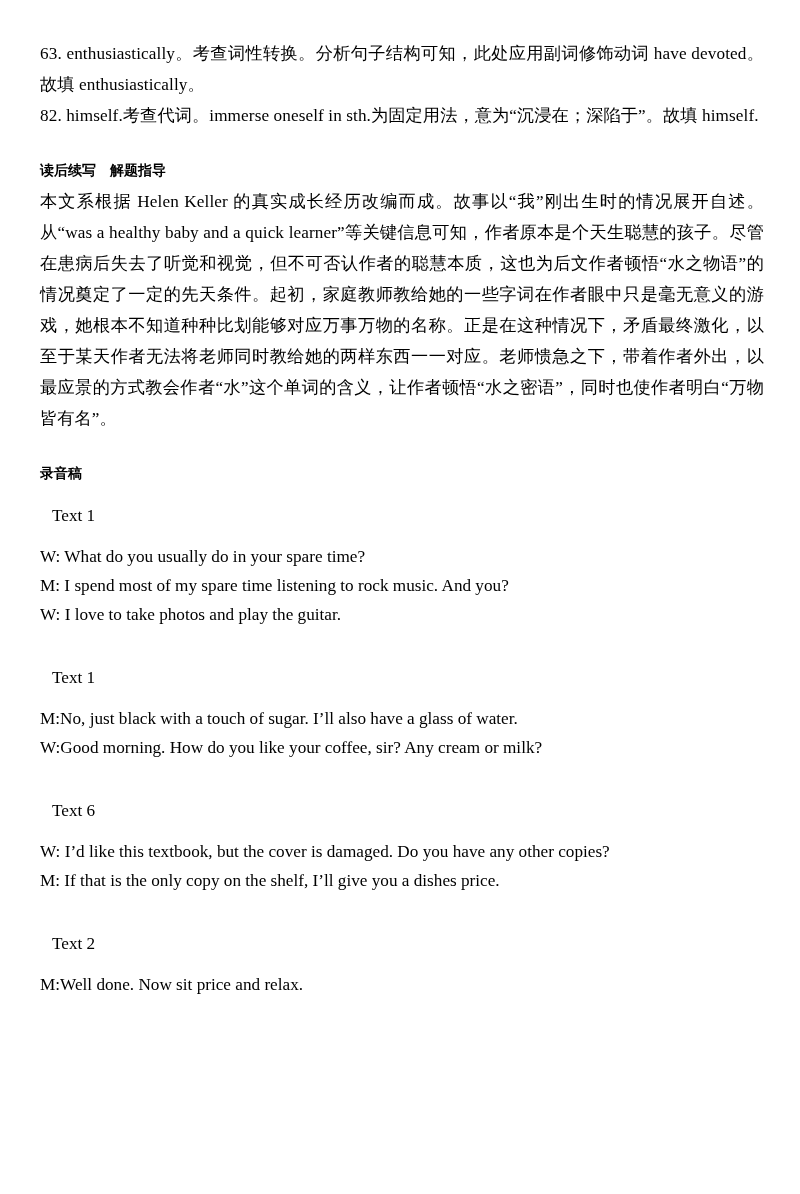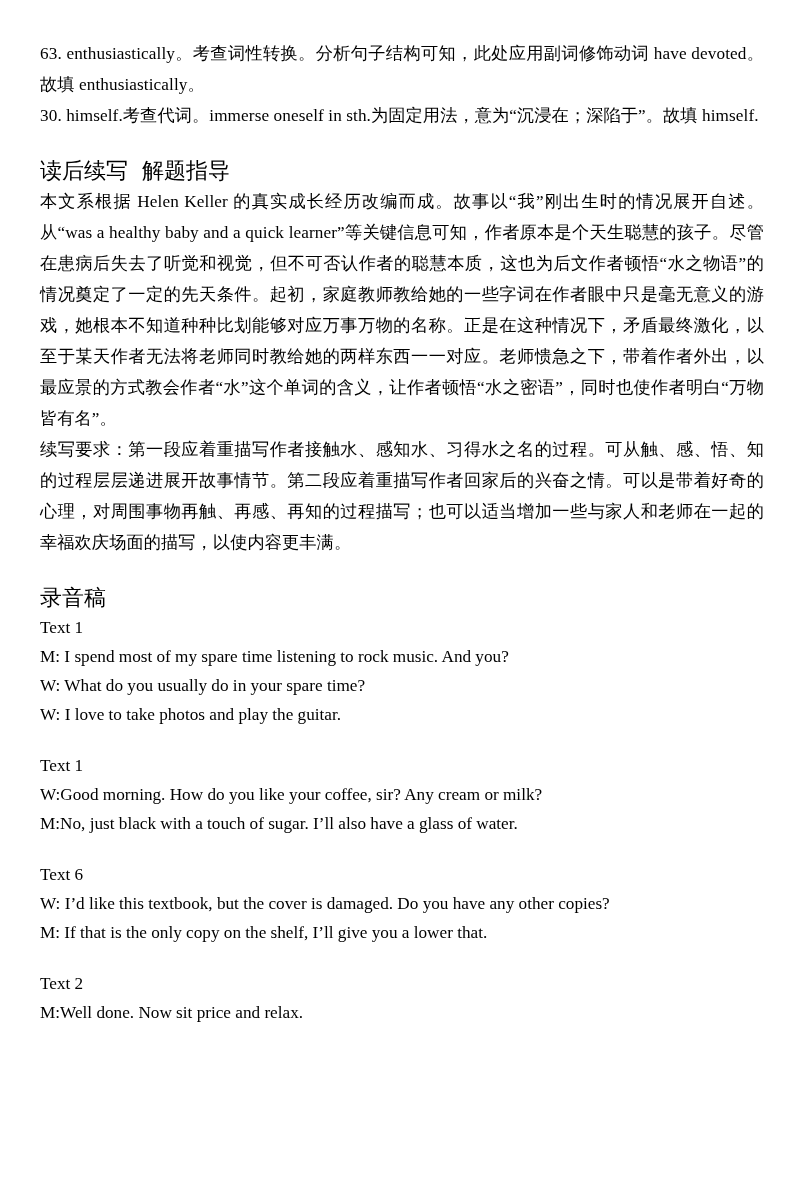--- a/index.html
+++ b/index.html
@@ -26,86 +26,85 @@
     line-height: 31px;
     text-align: justify;
     text-justify: inter-ideograph;
     margin: 0;
     letter-spacing: 0.1px;
   }
   .section-gap {
     height: 24px;
   }
   .heading {
-    font-size: 22px;
+    font-size: 14px;
     line-height: 31px;
-    font-weight: normal;
+    font-weight: bold;
     margin: 0;
   }
   .heading .sp {
     display: inline-block;
     width: 14px;
   }
   .dialogue {
     font-size: 17.2px;
     line-height: 29px;
     margin: 0;
     text-align: justify;
   }
   .text-label {
     font-size: 17.2px;
     line-height: 29px;
-    margin: 0;
+    margin: 12px;
   }
   .blank-line {
     height: 22px;
   }
   .block {
     margin: 0;
   }
 </style>
 </head>
 <body>
 
 <div class="page">
 
   <div class="block">
     <p class="para">63. enthusiastically。考查词性转换。分析句子结构可知，此处应用副词修饰动词 have devoted。故填 enthusiastically。</p>
-    <p class="para">30. himself.考查代词。immerse oneself in sth.为固定用法，意为“沉浸在；深陷于”。故填 himself.</p>
+    <p class="para">82. himself.考查代词。immerse oneself in sth.为固定用法，意为“沉浸在；深陷于”。故填 himself.</p>
   </div>
 
   <div class="section-gap"></div>
 
   <div class="block">
     <p class="heading"><span>读后续写</span><span class="sp"></span><span>解题指导</span></p>
     <p class="para">本文系根据 Helen Keller 的真实成长经历改编而成。故事以“我”刚出生时的情况展开自述。从“was a healthy baby and a quick learner”等关键信息可知，作者原本是个天生聪慧的孩子。尽管在患病后失去了听觉和视觉，但不可否认作者的聪慧本质，这也为后文作者顿悟“水之物语”的情况奠定了一定的先天条件。起初，家庭教师教给她的一些字词在作者眼中只是毫无意义的游戏，她根本不知道种种比划能够对应万事万物的名称。正是在这种情况下，矛盾最终激化，以至于某天作者无法将老师同时教给她的两样东西一一对应。老师愦急之下，带着作者外出，以最应景的方式教会作者“水”这个单词的含义，让作者顿悟“水之密语”，同时也使作者明白“万物皆有名”。</p>
-    <p class="para">续写要求：第一段应着重描写作者接触水、感知水、习得水之名的过程。可从触、感、悟、知的过程层层递进展开故事情节。第二段应着重描写作者回家后的兴奋之情。可以是带着好奇的心理，对周围事物再触、再感、再知的过程描写；也可以适当增加一些与家人和老师在一起的幸福欢庆场面的描写，以使内容更丰满。</p>
   </div>
 
   <div class="section-gap"></div>
 
   <div class="block">
     <p class="heading">录音稿</p>
 
     <p class="text-label">Text 1</p>
+    <p class="dialogue">W: What do you usually do in your spare time?</p>
     <p class="dialogue">M: I spend most of my spare time listening to rock music. And you?</p>
-    <p class="dialogue">W: What do you usually do in your spare time?</p>
     <p class="dialogue">W: I love to take photos and play the guitar.</p>
 
     <div class="blank-line"></div>
 
     <p class="text-label">Text 1</p>
+    <p class="dialogue">M:No, just black with a touch of sugar. I’ll also have a glass of water.</p>
     <p class="dialogue">W:Good morning. How do you like your coffee, sir? Any cream or milk?</p>
-    <p class="dialogue">M:No, just black with a touch of sugar. I’ll also have a glass of water.</p>
 
     <div class="blank-line"></div>
 
     <p class="text-label">Text 6</p>
     <p class="dialogue">W: I’d like this textbook, but the cover is damaged. Do you have any other copies?</p>
-    <p class="dialogue">M: If that is the only copy on the shelf, I’ll give you a lower that.</p>
+    <p class="dialogue">M: If that is the only copy on the shelf, I’ll give you a dishes price.</p>
 
     <div class="blank-line"></div>
 
     <p class="text-label">Text 2</p>
     <p class="dialogue">M:Well done. Now sit price and relax.</p>
   </div>
 
 </div>
 
 </body></html>

